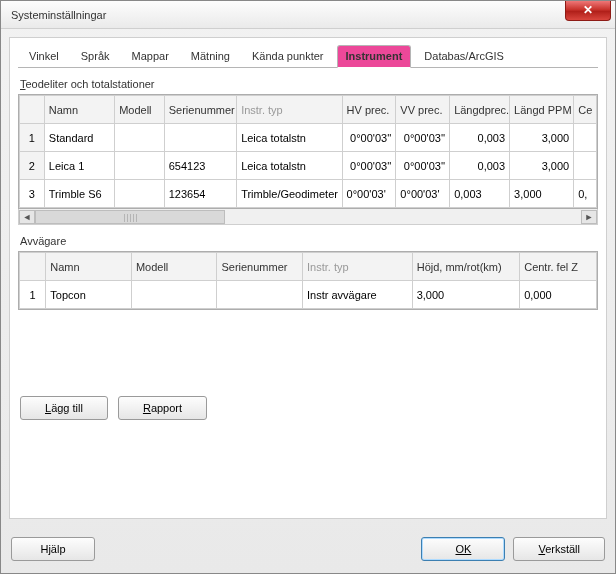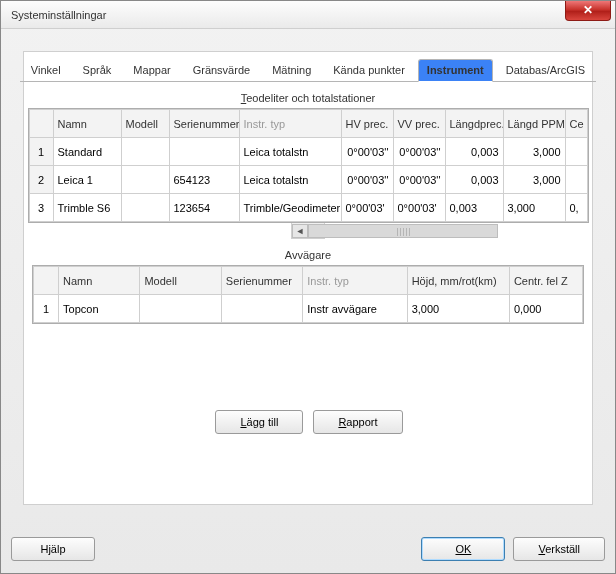--- a/index.html
+++ b/index.html
@@ -43,27 +43,26 @@
     border-radius: 0 0 4px 4px;
     color: #fff;
     text-align: center;
     line-height: 18px;
     font-size: 12px;
     font-weight: bold;
     cursor: pointer;
   }
   .client {
     flex: 1;
-    margin: 22px;
+    margin: 8px;
     background: #fff;
     border: 1px solid #cfcfcf;
     display: flex;
     flex-direction: column;
     padding: 6px 8px;
-    align-items: center;
   }
   .tabs {
     display: flex;
     gap: 4px;
     border-bottom: 1px solid #b5b5b5;
     padding: 0 2px;
   }
   .tab {
     padding: 4px 8px 5px 8px;
     border: 1px solid transparent;
@@ -72,21 +71,21 @@
     color: #333;
     cursor: pointer;
     position: relative;
     top: 1px;
     white-space: nowrap;
   }
   .tab.active {
     font-weight: bold;
     border: 1px solid #b5b5b5;
     border-bottom: 1px solid #fff;
-    background: #3b82f6;
+    background: #ec4899;
     border-radius: 3px 3px 0 0;
   }
   .section-label {
     margin: 10px 2px 4px 2px;
     color: #333;
   }
   .section-label .ul { text-decoration: underline; }
   .grid {
     border: 1px solid #adadad;
     background: #fff;
@@ -198,21 +197,20 @@
       <span>✕</span>
     </div>
   </div>
 
   <div class="client">
 
     <div class="tabs">
       <div class="tab">Vinkel</div>
       <div class="tab">Språk</div>
       <div class="tab">Mappar</div>
-      <div class="tab">Gränsvärde</div>
       <div class="tab">Mätning</div>
       <div class="tab">Kända punkter</div>
       <div class="tab active">Instrument</div>
       <div class="tab">Databas/ArcGIS</div>
     </div>
 
     <div class="section-label">
       <span class="ul">T</span><span>eodeliter och totalstationer</span>
     </div>
 

